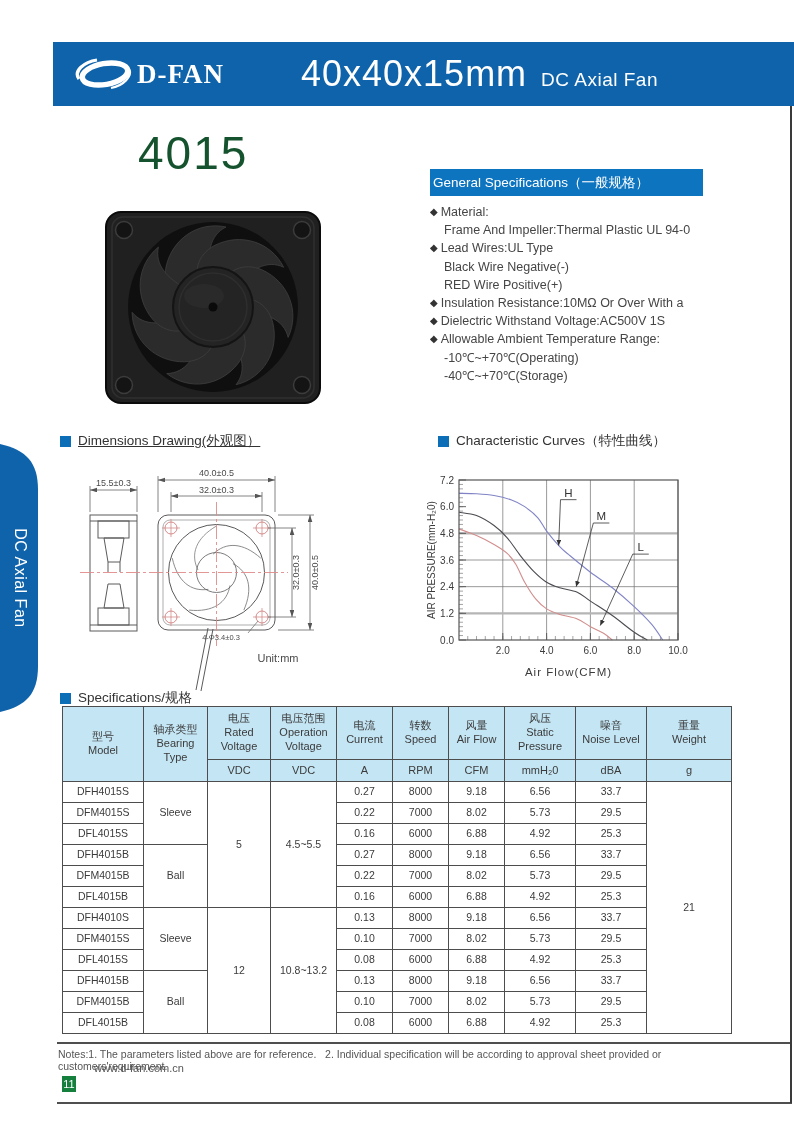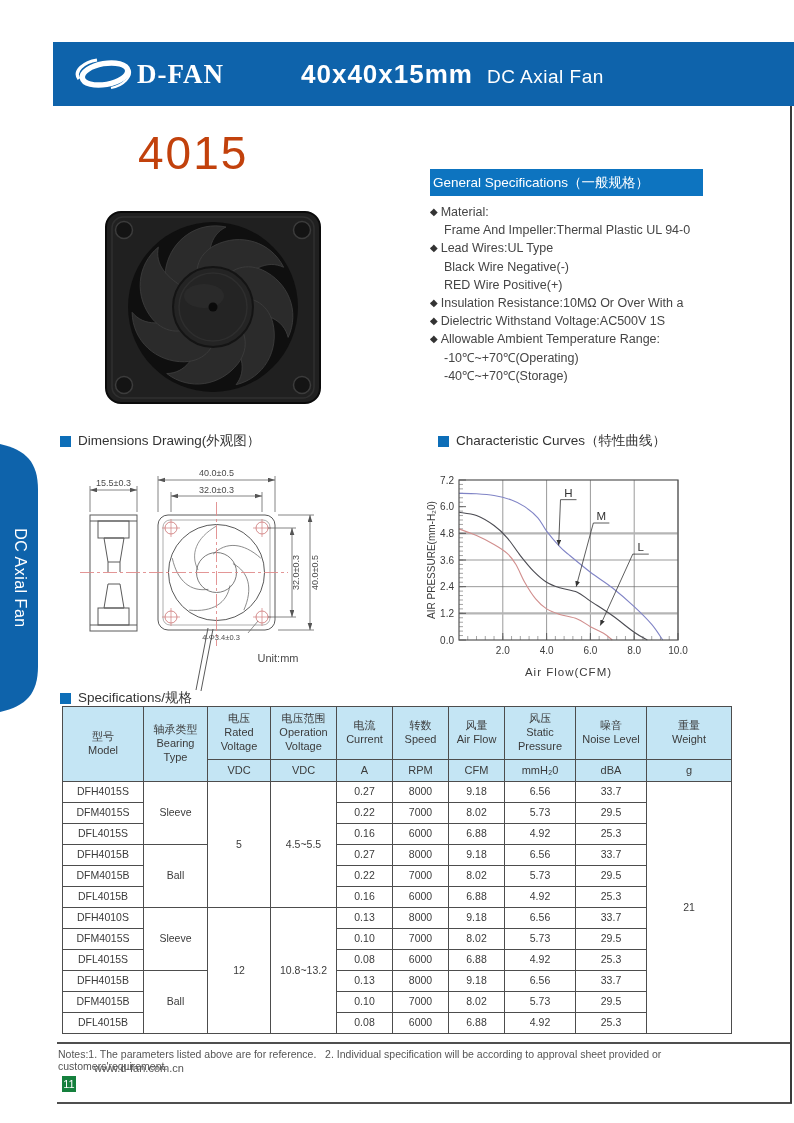--- a/index.html
+++ b/index.html
@@ -6,24 +6,24 @@
   body{width:794px;height:1123px;position:relative;background:#ffffff;
        font-family:"Liberation Sans",sans-serif;color:#3b3b3b;overflow:hidden;}
   .abs{position:absolute;}
 
   
   .header-bar{left:53px;top:42px;width:741px;height:64px;background:#0e63ab;
               display:flex;align-items:center;}
   .logo-wrap{display:flex;align-items:center;margin-left:22px;width:182px;font-family:Liberation Serif, serif;}
   .brand{color:#fff;font-size:27px;font-weight:bold;letter-spacing:1px;margin-left:4px;}
   .title-wrap{display:flex;align-items:baseline;margin-left:44px;}
-  .main-title{color:#fff;font-size:26px;font-weight:700;letter-spacing:1px;}
+  .main-title{color:#fff;font-size:36px;font-weight:400;letter-spacing:1px;}
   .sub-title{color:#fff;font-size:19px;font-weight:400;margin-left:14px;letter-spacing:.5px;}
 
-  .model-number{left:138px;top:126px;font-size:46px;color:#c2410c;letter-spacing:2px;}
+  .model-number{left:138px;top:126px;font-size:46px;color:#14532d;letter-spacing:2px;}
 
   
   .gs-bar{left:430px;top:169px;width:273px;height:27px;background:#0d74c0;color:#fff;
           font-size:13.5px;display:flex;align-items:center;padding-left:3px;box-sizing:border-box;}
   .gs-list{left:430px;top:203px;width:340px;font-size:12.5px;color:#454545;line-height:18.2px;}
   .gs-line{display:flex;}
   .gs-line .diamond{font-size:10px;margin-right:3px;line-height:18.2px;color:#333;}
   .gs-line.cont{padding-left:14px;}
 
   
@@ -135,21 +135,21 @@
       <span>Allowable Ambient Temperature Range:</span>
     </div>
     <div class="gs-line cont">
       <span>-10℃~+70℃(Operating)</span>
     </div>
     <div class="gs-line cont">
       <span>-40℃~+70℃(Storage)</span>
     </div>
   </div>
 
-<div class="abs sec-title" style="left:60px;top:432px;">
+<div class="abs sec-title" style="left:60px;top:432px;text-decoration:underline;">
   <span class="blue-sq"></span>
   <span>Dimensions Drawing(外观图）</span>
 </div>
 <div class="abs sec-title" style="left:430px;top:432px;margin-left:8px;">
   <span class="blue-sq"></span>
   <span>Characteristic Curves（特性曲线）</span>
 </div>
 
 <div class="abs side-tab">
   <svg width="42" height="268" viewBox="0 0 42 268" style="position:absolute;left:0;top:0;">

